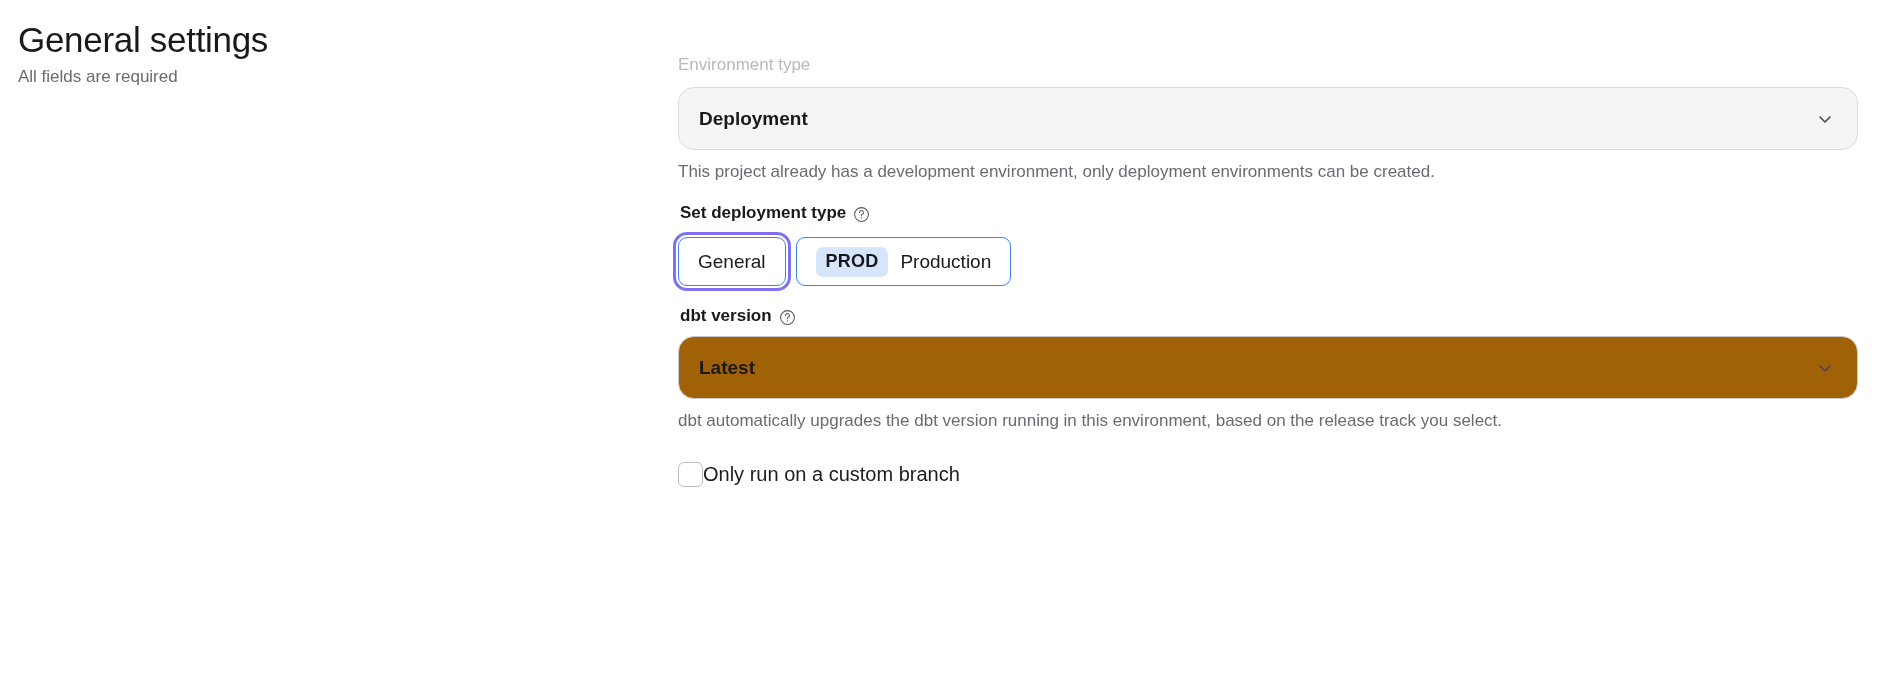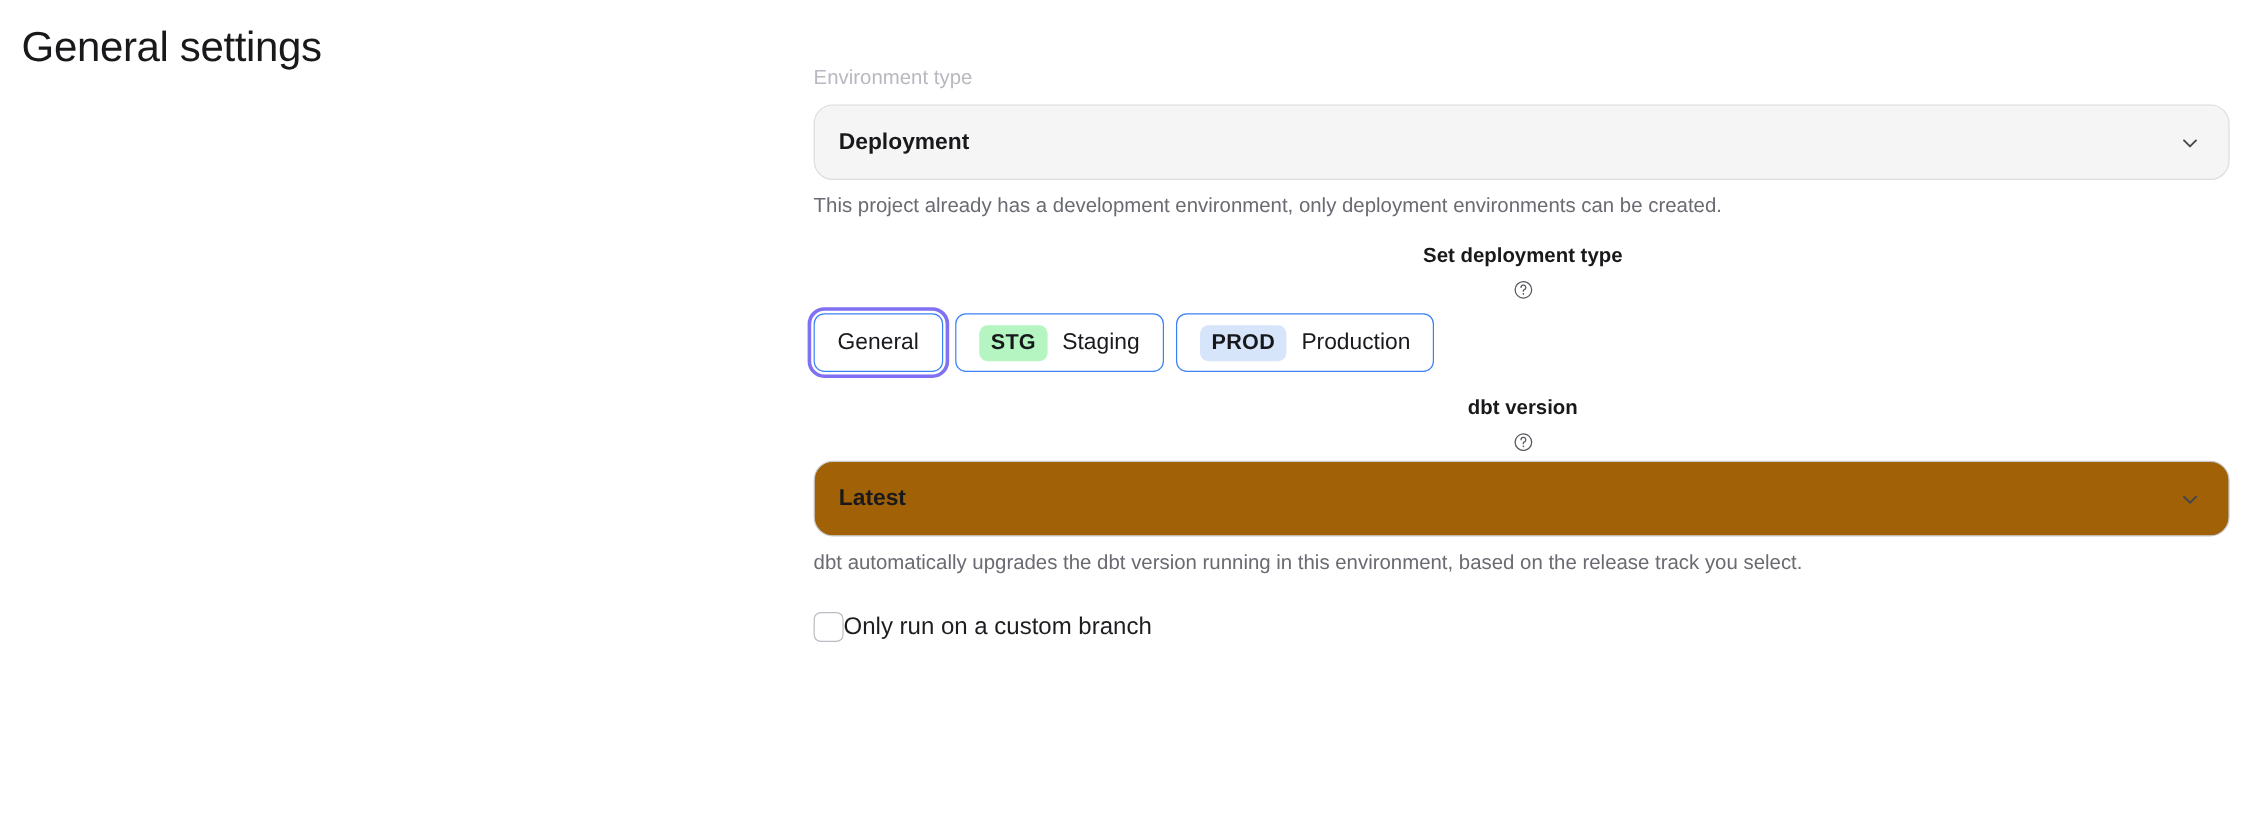--- a/index.html
+++ b/index.html
@@ -66,21 +66,20 @@
   .field-label.bold {
     font-weight: 700;
     color: #19191c;
   }
 
   .label-row {
     display: flex;
     align-items: center;
     gap: 7px;
     margin: 0 0 4px 2px;
-    flex-direction: column;
   }
   .label-row .field-label { margin: 0; }
 
   .help-icon {
     width: 17px;
     height: 17px;
     display: inline-block;
     flex: none;
     position: relative;
     top: 1px;
@@ -206,20 +205,21 @@
     cursor: pointer;
   }
 </style>
 </head>
 <body>
 
 <div class="page">
 
   <div class="left-col">
     <h1 class="page-title">General settings</h1>
+    <p class="page-subtitle">All fields are required</p>
   </div>
 
   <div class="form-col">
 
 
     <div class="section-gap-1"></div>
 
     <div>
       <label class="field-label disabled">Environment type</label>
       <div class="select-box">
@@ -245,24 +245,20 @@
             <circle cx="9" cy="12.6" r="0.75" fill="#56565e" stroke="none"></circle>
           </svg>
         </span>
       </div>
 
       <div class="deploy-row">
         <button class="deploy-btn focused">
           <span>General</span>
         </button>
         <button class="deploy-btn">
-          <span class="badge badge-stg">STG</span>
-          <span>Staging</span>
-        </button>
-        <button class="deploy-btn">
           <span class="badge badge-prod">PROD</span>
           <span>Production</span>
         </button>
       </div>
     </div>
 
     <div class="section-gap-3"></div>
 
     <div>
       <div class="label-row">

